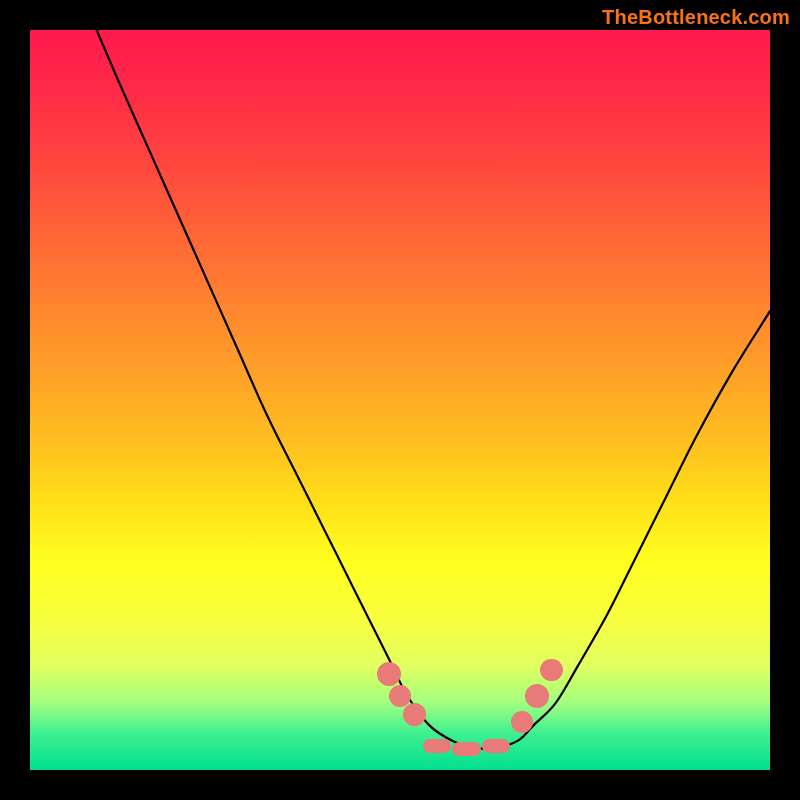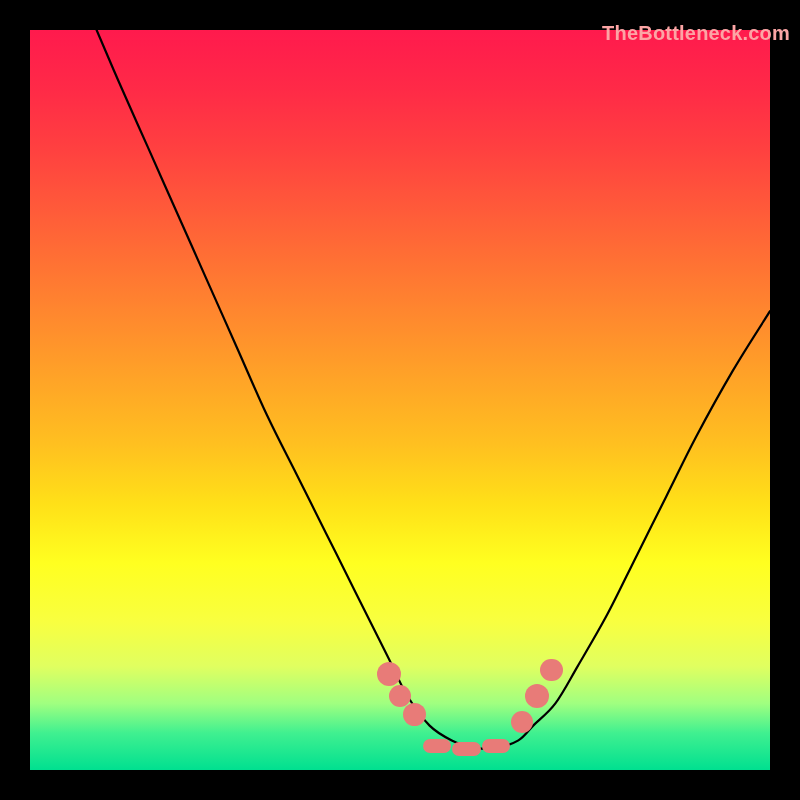--- a/index.html
+++ b/index.html
@@ -40,26 +40,25 @@
       #e0ff60 86%,
       #a0ff80 91%,
       #40f090 95%,
       #00e090 100%
     );
   }
   .watermark {
     position: absolute;
     top: 6px;
     right: 10px;
-    color: #fca5a5;
+    color: #f97316;
     font-size: 20px;
     font-weight: 600;
     letter-spacing: 0.2px;
     user-select: none;
-    margin-top: 16px;
   }
   svg.curve {
     position: absolute;
     left: 0; top: 0;
     width: 740px;
     height: 740px;
   }
   .curve-path {
     fill: none;
     stroke: #000;

